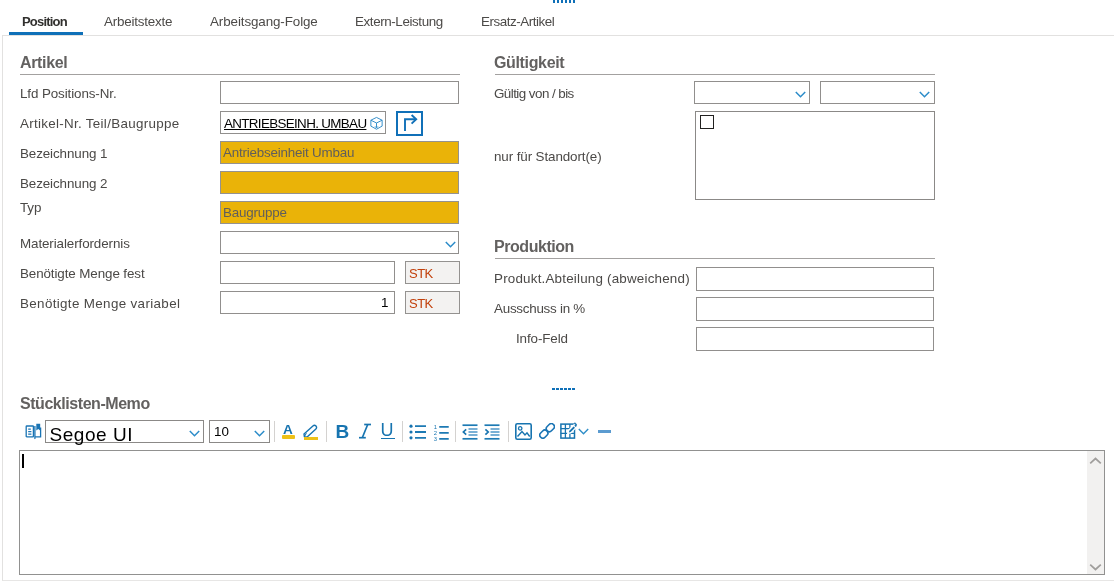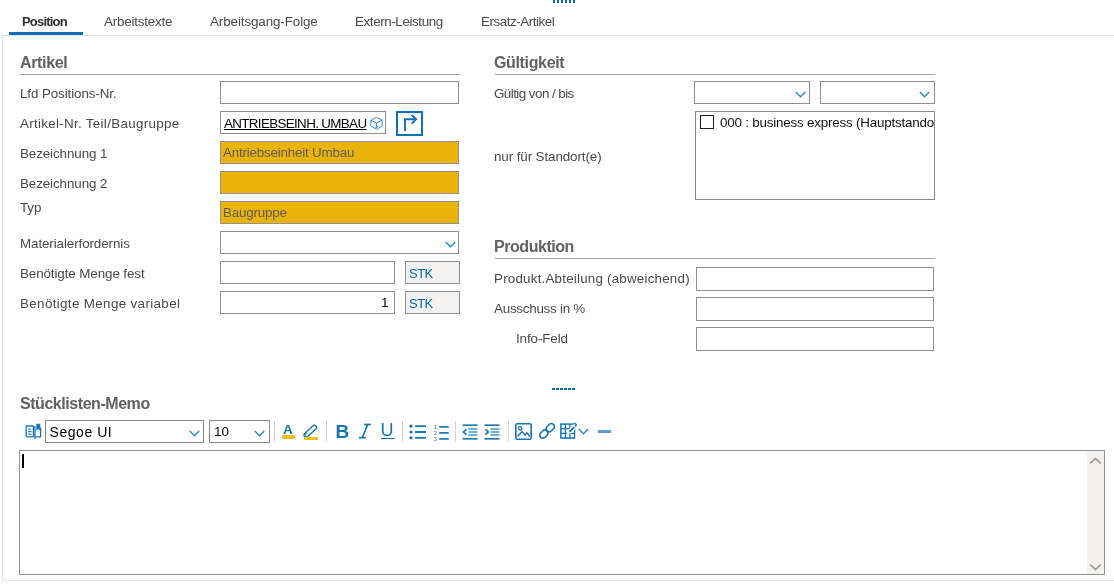--- a/index.html
+++ b/index.html
@@ -4,21 +4,21 @@
 <style>
   * { margin:0; padding:0; box-sizing:border-box; }
   html,body { width:1114px; height:585px; background:#fff; overflow:hidden; }
   body { font-family:"Liberation Sans", sans-serif; position:relative; }
   .abs { position:absolute; }
   .lbl { position:absolute; font-size:13.4px; color:#4b4947; white-space:nowrap; letter-spacing:-0.1px; }
   .hdr { position:absolute; font-size:16px; font-weight:bold; color:#636160; letter-spacing:-0.35px; }
   .hline { position:absolute; height:1px; background:#a3a1a0; }
   .inp { position:absolute; background:#fff; border:1px solid #918f8d; height:23px; }
   .dis { position:absolute; background:#eab308; border:1px solid #949290; height:23px; color:#605e5c; font-size:13.4px; padding:2.5px 0 0 2px; letter-spacing:-0.2px; }
-  .stk { position:absolute; background:#f3f2f1; border:1px solid #949290; height:23px; color:#0369a1; font-size:13px; padding:4px 0 0 3px; width:55px; letter-spacing:-0.5px; }
+  .stk { position:absolute; background:#f3f2f1; border:1px solid #949290; height:23px; color:#c2410c; font-size:13px; padding:4px 0 0 3px; width:55px; letter-spacing:-0.5px; }
   .tab { position:absolute; top:13.5px; font-size:13.4px; color:#4c4a48; white-space:nowrap; }
 </style>
 </head>
 <body>
 
 <div class="abs" style="left:552.5px;top:0px;width:2.6px;height:2.6px;background:#0f70b8;"></div>
 <div class="abs" style="left:556.5px;top:0px;width:2.6px;height:2.6px;background:#0f70b8;"></div>
 <div class="abs" style="left:560.5px;top:0px;width:2.6px;height:2.6px;background:#0f70b8;"></div>
 <div class="abs" style="left:564.5px;top:0px;width:2.6px;height:2.6px;background:#0f70b8;"></div>
 <div class="abs" style="left:568.5px;top:0px;width:2.6px;height:2.6px;background:#0f70b8;"></div>
@@ -91,21 +91,20 @@
   <path d="M0.8 1 L5.5 5.8 L10.2 1"></path>
 </svg>
 <div class="inp" style="left:820px; top:81px; width:115px;"></div>
 <svg class="abs" style="left:919px; top:90.5px;" width="11" height="7" viewBox="0 0 11 7" fill="none" stroke="#2b8cc9" stroke-width="1.5">
   <path d="M0.8 1 L5.5 5.8 L10.2 1"></path>
 </svg>
 
 <div class="lbl" style="left:494px; top:149px;">nur für Standort(e)</div>
 <div class="abs" style="left:695px; top:111px; width:240px; height:89px; background:#fff; border:1px solid #8b8987; overflow:hidden;">
   <div class="abs" style="left:4px; top:3px; width:13.5px; height:13.5px; border:1.6px solid #21201f; background:#fff;"></div>
-  <div class="abs" style="left:24px; top:3px; font-size:13.4px; color:#111; white-space:nowrap; letter-spacing:-0.2px;">000 : business express (Hauptstando</div>
 </div>
 
 <div class="hdr" style="left:494px; top:237.5px; letter-spacing:-0.45px;">Produktion</div>
 <div class="hline" style="left:495px; top:258px; width:440px;"></div>
 
 <div class="lbl" style="left:494px; top:271px; letter-spacing:0.2px;">Produkt.Abteilung (abweichend)</div>
 <div class="inp" style="left:696px; top:266.5px; width:238px; height:24px;"></div>
 
 <div class="lbl" style="left:494px; top:301px; letter-spacing:-0.25px;">Ausschuss in %</div>
 <div class="inp" style="left:696px; top:297px; width:238px; height:24px;"></div>
@@ -117,21 +116,21 @@
 
 <svg class="abs" style="left:24.5px; top:423px;" width="17" height="17" viewBox="0 0 17 17" fill="none">
   <rect x="1.2" y="3" width="7.2" height="10.8" rx="0.6" stroke="#1a74b4" stroke-width="1.3"></rect>
   <path d="M3.2 6.1 H5.8 M3.2 8.6 H6.4 M3.2 11.1 H6.4" stroke="#1a74b4" stroke-width="1.2"></path>
   <path d="M9.9 3 V15 M9.9 13.8 H15.6 V4.4" stroke="#1a74b4" stroke-width="1.3"></path>
   <path d="M8.9 14.9 L9.9 16.2 L10.9 14.9 Z" fill="#1a74b4"></path>
   <path d="M11.3 0.8 H15.2 V7.6 L13.25 5.9 L11.3 7.6 Z" fill="#1a74b4"></path>
 </svg>
 
 <div class="inp" style="left:45px; top:420px; width:159px; border-color:#8b8987;"></div>
-<div class="abs" style="left:49.5px; top:423.5px; font-size:14px; color:#000; letter-spacing:0.55px;text-align:right;">Segoe UI</div>
+<div class="abs" style="left:49.5px; top:423.5px; font-size:19px; color:#000; letter-spacing:0.55px;text-align:right;">Segoe UI</div>
 <svg class="abs" style="left:189px; top:429.5px;" width="11" height="7" viewBox="0 0 11 7" fill="none" stroke="#2b8cc9" stroke-width="1.5">
     <path d="M0.8 1 L5.5 5.8 L10.2 1"></path>
   </svg>
 
 <div class="inp" style="left:209px; top:420px; width:61px; border-color:#8b8987;"></div>
 <div class="abs" style="left:214px; top:424px; font-size:13.4px; color:#000;">10</div>
 <svg class="abs" style="left:253.5px; top:429.5px;" width="11" height="7" viewBox="0 0 11 7" fill="none" stroke="#2b8cc9" stroke-width="1.5">
     <path d="M0.8 1 L5.5 5.8 L10.2 1"></path>
   </svg>
 

